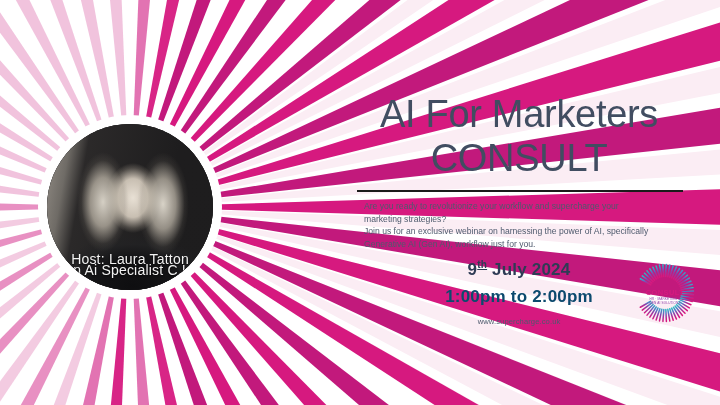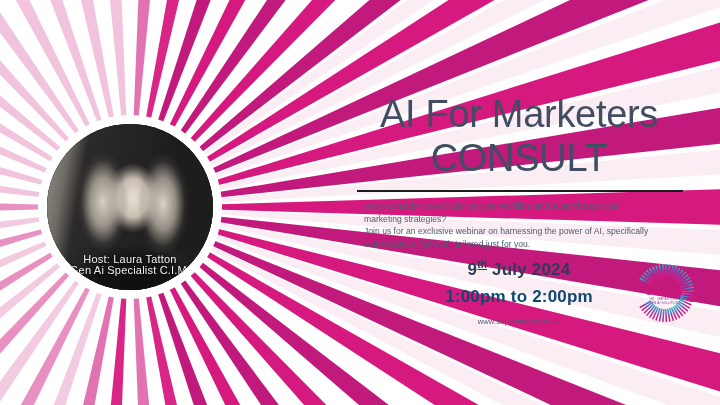--- a/index.html
+++ b/index.html
@@ -56,21 +56,21 @@
       
       linear-gradient(180deg, #201f21 0%, #191819 55%, #121113 100%);
   }
   #portrait-caption {
     position: absolute;
     left: 0;
     right: 0;
     bottom: 14px;
     text-align: center;
     color: #f2f2f2;
-    font-size: 11px;
+    font-size: 14px;
     line-height: 11px;
     letter-spacing: 0.2px;
     text-shadow: 0 1px 2px rgba(0,0,0,0.85);
   }
 
   
   #content {
     position: absolute;
     left: 340px;
     top: 0;
@@ -249,21 +249,21 @@
       <span id="title-line1">AI For Marketers</span>
       <span id="title-line2">CONSULT</span>
     </div>
 
     <div id="rule"></div>
 
     <div id="blurb">
       <p>Are you ready to revolutionize your workflow and supercharge your</p>
       <p>marketing strategies?</p>
       <p>Join us for an exclusive webinar on harnessing the power of AI, specifically</p>
-      <p>Generative AI (Gen AI), tailored just for you.</p>
+      <p>Generative AI (Gen AI), workflow just for you.</p>
     </div>
 
     <div id="date">
       <span>9</span><sup>th</sup><span> July 2024</span>
     </div>
 
     <div id="time">1:00pm to 2:00pm</div>
 
     <div id="website">www.supercharge.co.uk</div>
   </div>

